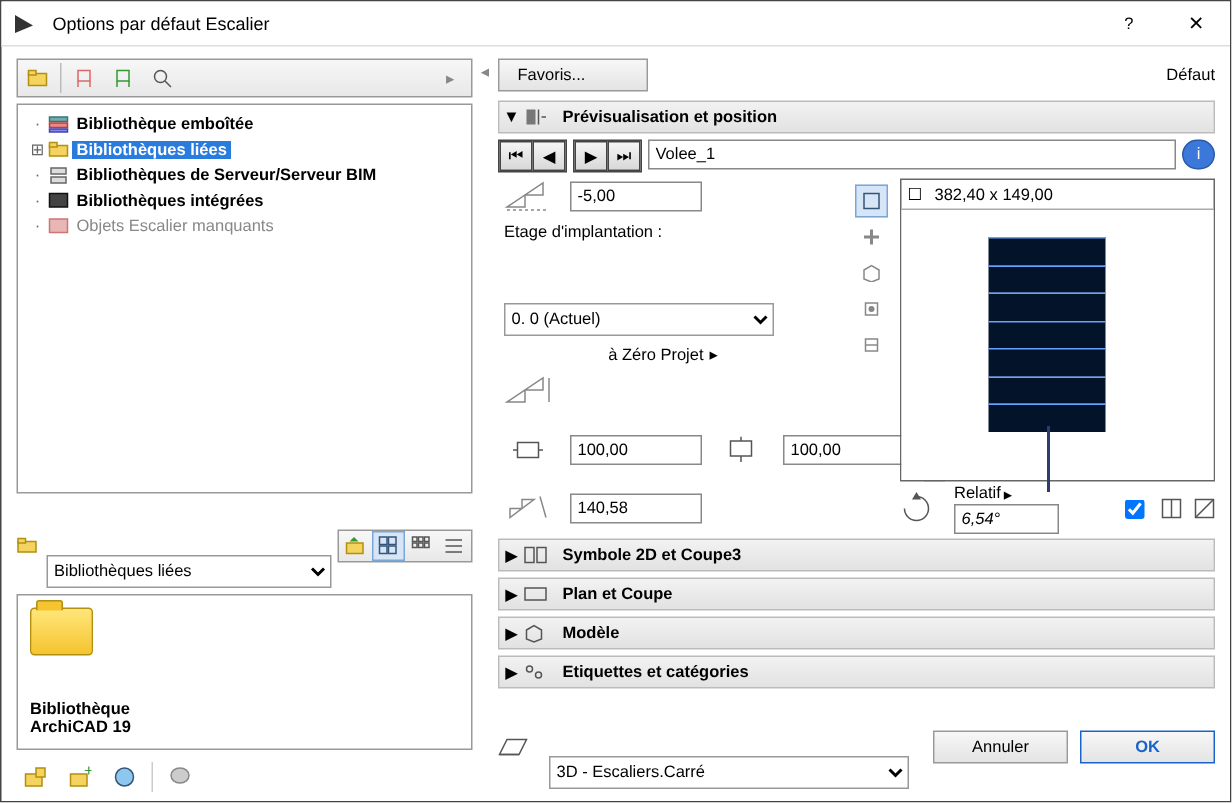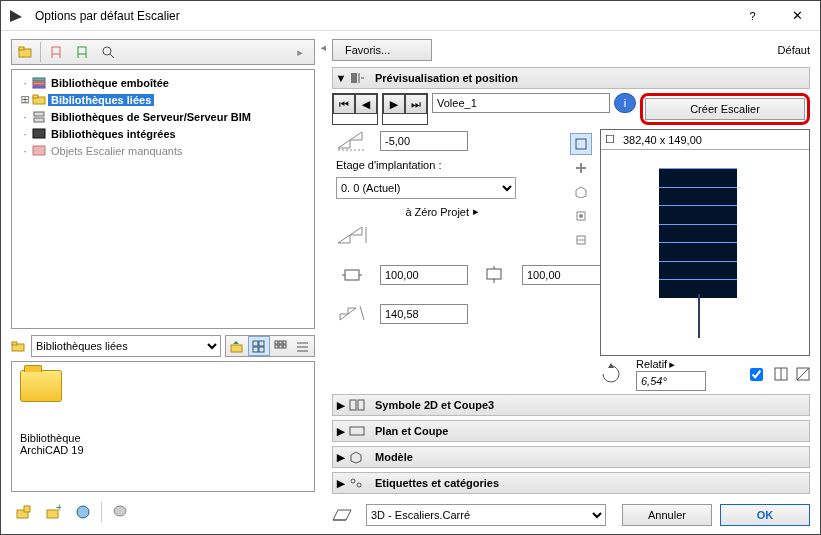--- a/index.html
+++ b/index.html
@@ -20,25 +20,25 @@
   .icbar input { width: 70%; border: none; background: transparent; outline: none; padding: 2px 4px; }
   .tree { flex: 2; border: 1px solid #999; padding: 4px 6px; overflow: auto; background: #fff; margin-bottom: 6px; min-height: 260px; }
   .tree-row { display: flex; align-items: center; height: 17px; white-space: nowrap; }
   .tree-row .tw { width: 14px; text-align: center; color: #666; }
   .tree-row .ic { width: 16px; text-align: center; }
   .tree-row .lab { padding: 0 3px; }
   .tree-row.sel .lab { background: #2a7bde; color: #fff; }
   .tree-row.bold .lab { font-weight: bold; }
   .tree-row.grey .lab { color: #888; }
   .dropbar { display: flex; align-items: center; gap: 4px; margin-bottom: 4px; }
-  select.combo { height: 22px; border: 1px solid #999; background: #fff; }
+  select.combo { height: 22px; border: 1px solid #999; background: #fff; margin-top: 35px; }
   .toolgroup { display: flex; align-items: center; border: 1px solid #999; background: linear-gradient(#f7f7f7,#e8e8e8); height: 22px; }
   .toolgroup .tb { width: 22px; height: 20px; display: flex; align-items: center; justify-content: center; border: 1px solid transparent; }
   .toolgroup .tb.active { border: 1px solid #7aa7d8; background: #d7e6f7; }
-  .preview { flex: 1; border: 1px solid #999; background: #fff; padding: 8px; display: flex; flex-direction: column; }
+  .preview { flex: 1; border: 1px solid #999; background: #fff; padding: 8px; display: flex; flex-direction: column; font-weight: bold; }
   .folder-icon { width: 42px; height: 32px; background: linear-gradient(#ffe67a,#f5c430); border: 1px solid #b38f12; border-radius: 3px; position: relative; margin-bottom: 30px; }
   .folder-icon::before { content: ""; position: absolute; top: -6px; left: 3px; width: 16px; height: 6px; background: #f5c430; border: 1px solid #b38f12; border-bottom: none; border-radius: 2px 2px 0 0; }
   .btstrip { height: 28px; display: flex; align-items: center; gap: 6px; margin-top: 6px; }
   .btstrip .sq { width: 24px; height: 24px; display:flex; align-items:center; justify-content:center; border: 1px solid transparent; }
   .topbar-r { display: flex; align-items: center; gap: 6px; margin-bottom: 6px; }
   .btn { height: 22px; border: 1px solid #999; background: linear-gradient(#f7f7f7,#e4e4e4); display: inline-flex; align-items: center; justify-content: center; padding: 0 12px; }
   .section-h { display: flex; align-items: center; height: 22px; background: linear-gradient(#f2f2f2,#e2e2e2); border: 1px solid #bbb; margin-bottom: 4px; }
   .section-h .arrow { width: 16px; text-align: center; }
   .section-h .ic { width: 22px; text-align: center; }
   .section-h .txt { font-weight: bold; padding-left: 4px; }
@@ -279,23 +279,20 @@
         <div style="display:flex; border:1px solid #444;">
           <div class="navcell">⏮</div>
           <div class="navcell">◀</div>
         </div>
         <div style="display:flex; border:1px solid #444;">
           <div class="navcell">▶</div>
           <div class="navcell">⏭</div>
         </div>
         <input class="nameinp" value="Volee_1" style="">
         <div class="navcell" style="border-radius:10px; background:#3b78d9; color:#fff; border-color:#2a5aa8;">i</div>
-        <div class="redbox">
-          <button class="btn">Créer Escalier</button>
-        </div>
       </div>
 
       <div class="midrow" style="flex:1; min-height:0;">
         <div class="params">
           <div class="pline">
             <div class="pic">
                 <svg width="34" height="22">
                   <polygon points="2,18 14,18 14,10 26,10 26,2" fill="none" stroke="#888"></polygon>
                   <line x1="2" y1="20" x2="30" y2="20" stroke="#888" stroke-dasharray="2"></line>
                 </svg>

